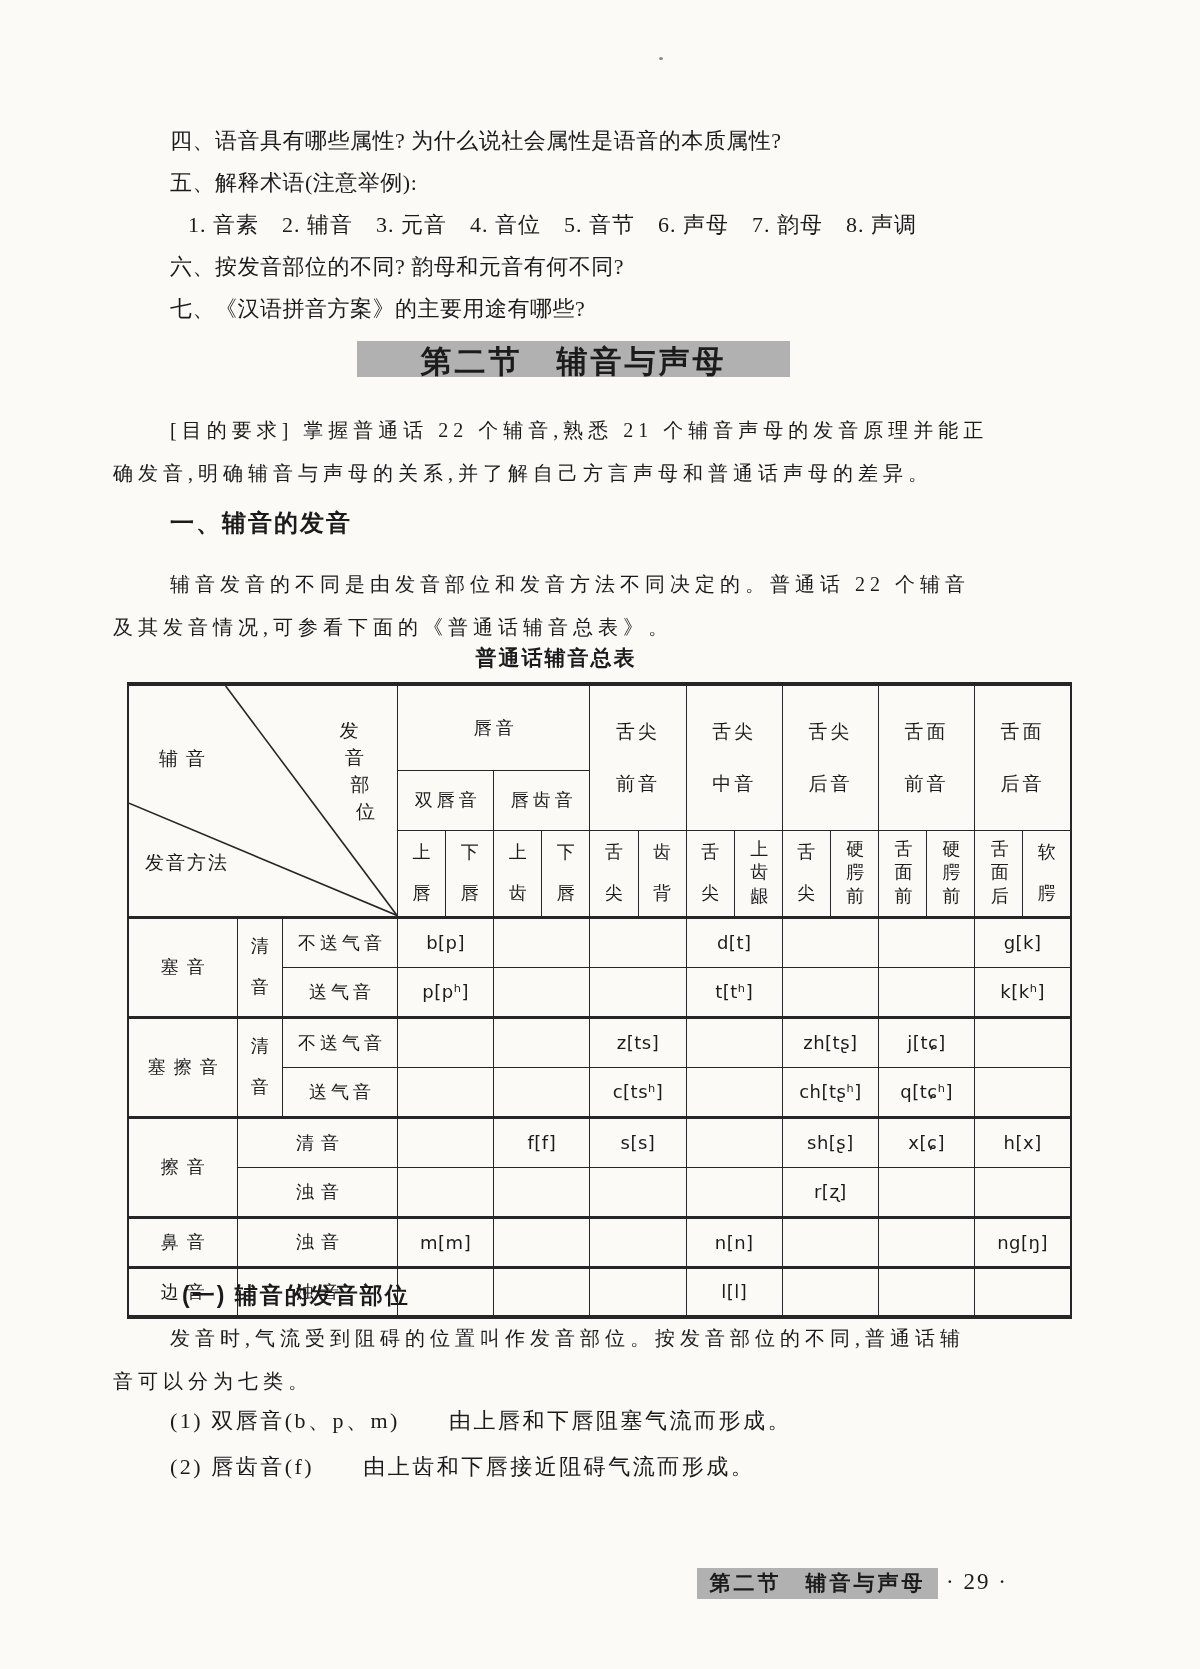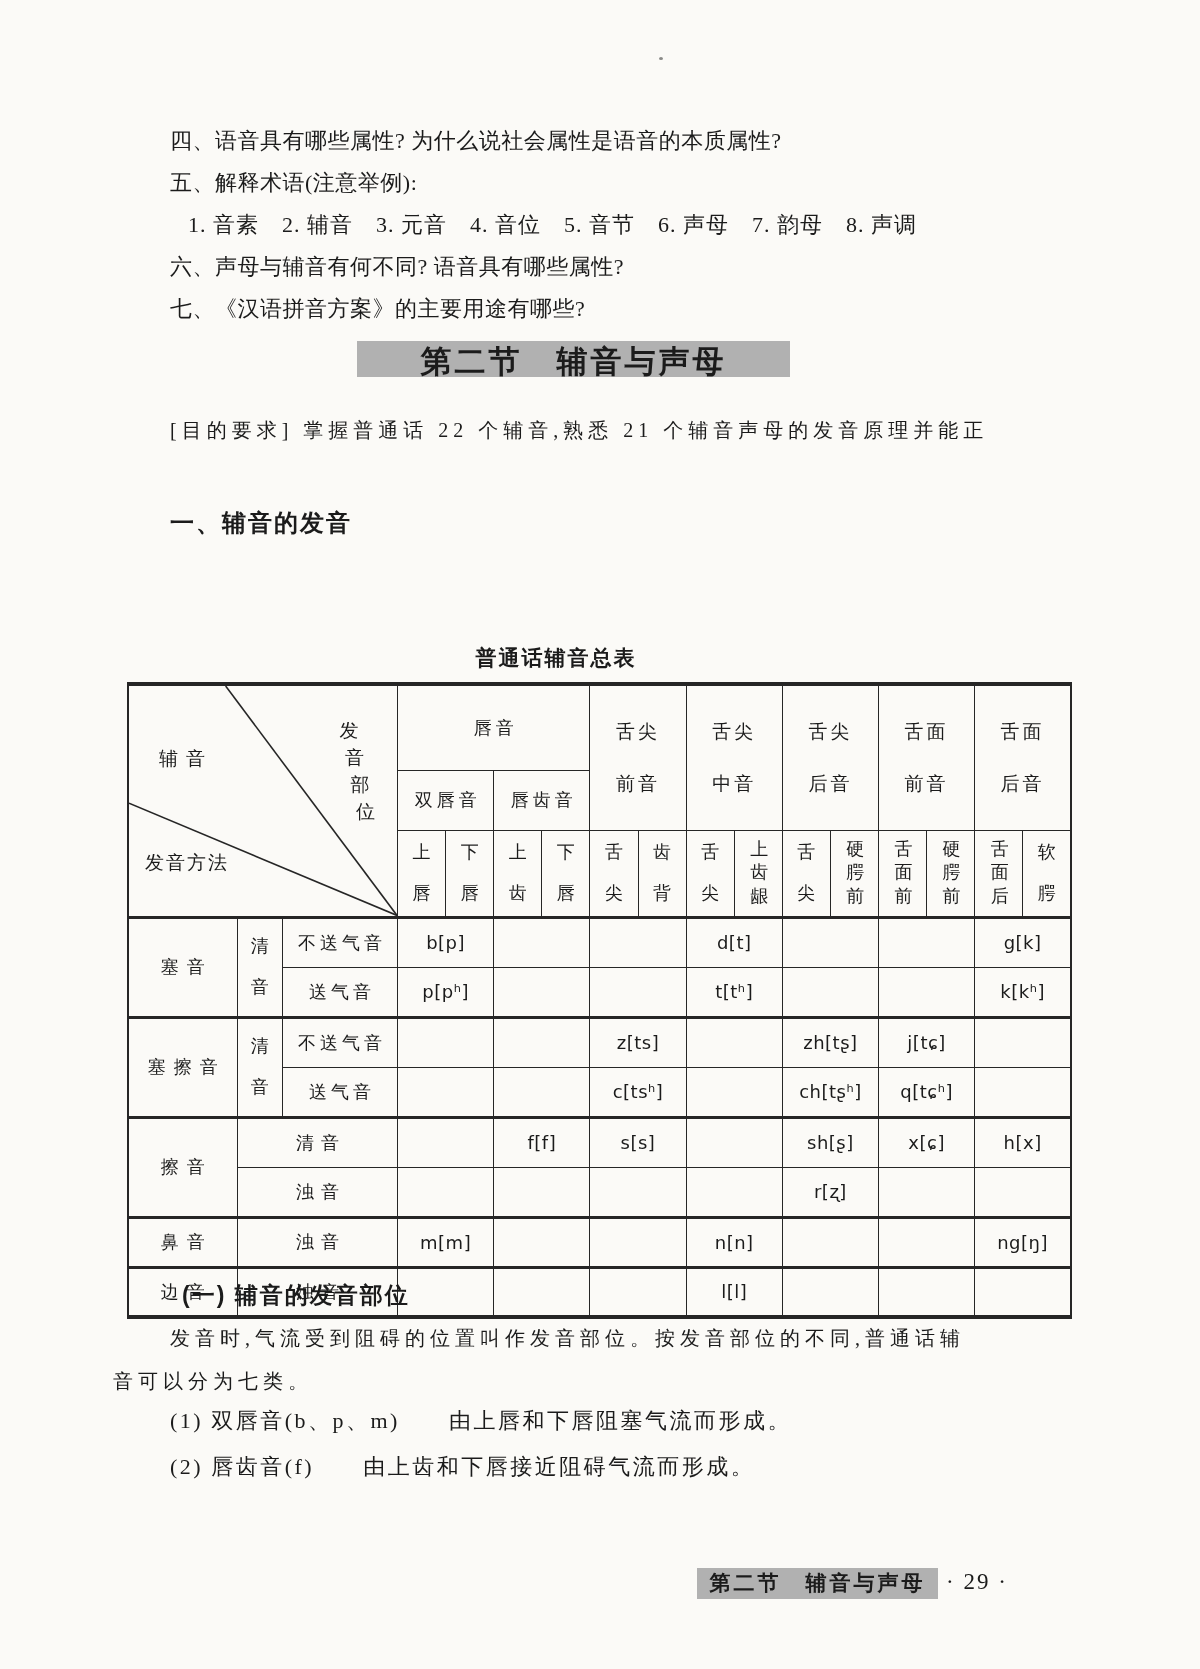--- a/index.html
+++ b/index.html
@@ -84,33 +84,38 @@
 </head>
 <body>
 
 <div class="page">
   <div class="speck"></div>
 
   <div class="questions">
     <div>四、语音具有哪些属性? 为什么说社会属性是语音的本质属性?</div>
     <div>五、解释术语(注意举例):</div>
     <div class="sub">1. 音素　2. 辅音　3. 元音　4. 音位　5. 音节　6. 声母　7. 韵母　8. 声调</div>
-    <div>六、声母与辅音有何不同? 语音具有哪些属性?</div>
+    <div>六、按发音部位的不同? 韵母和元音有何不同?</div>
     <div>七、《汉语拼音方案》的主要用途有哪些?</div>
   </div>
 
   <div class="section-bar">
     <div class="txt">第二节　辅音与声母</div>
   </div>
 
   <div class="para objective">
     <div class="l1">[目的要求] 掌握普通话 22 个辅音,熟悉 21 个辅音声母的发音原理并能正</div>
+    <div>确发音,明确辅音与声母的关系,并了解自己方言声母和普通话声母的差异。</div>
   </div>
 
   <div class="sub1-head">一、辅音的发音</div>
+  <div class="para para1">
+    <div class="l1">辅音发音的不同是由发音部位和发音方法不同决定的。普通话 22 个辅音</div>
+    <div>及其发音情况,可参看下面的《普通话辅音总表》。</div>
+  </div>
 
   <div class="table-title">普通话辅音总表</div>
   <table class="ct">
     <colgroup>
       <col style="width:109px">
         <col style="width:45px">
         <col style="width:115px">
       <col style="width:48px">
         <col style="width:48px">
         <col style="width:48px">

